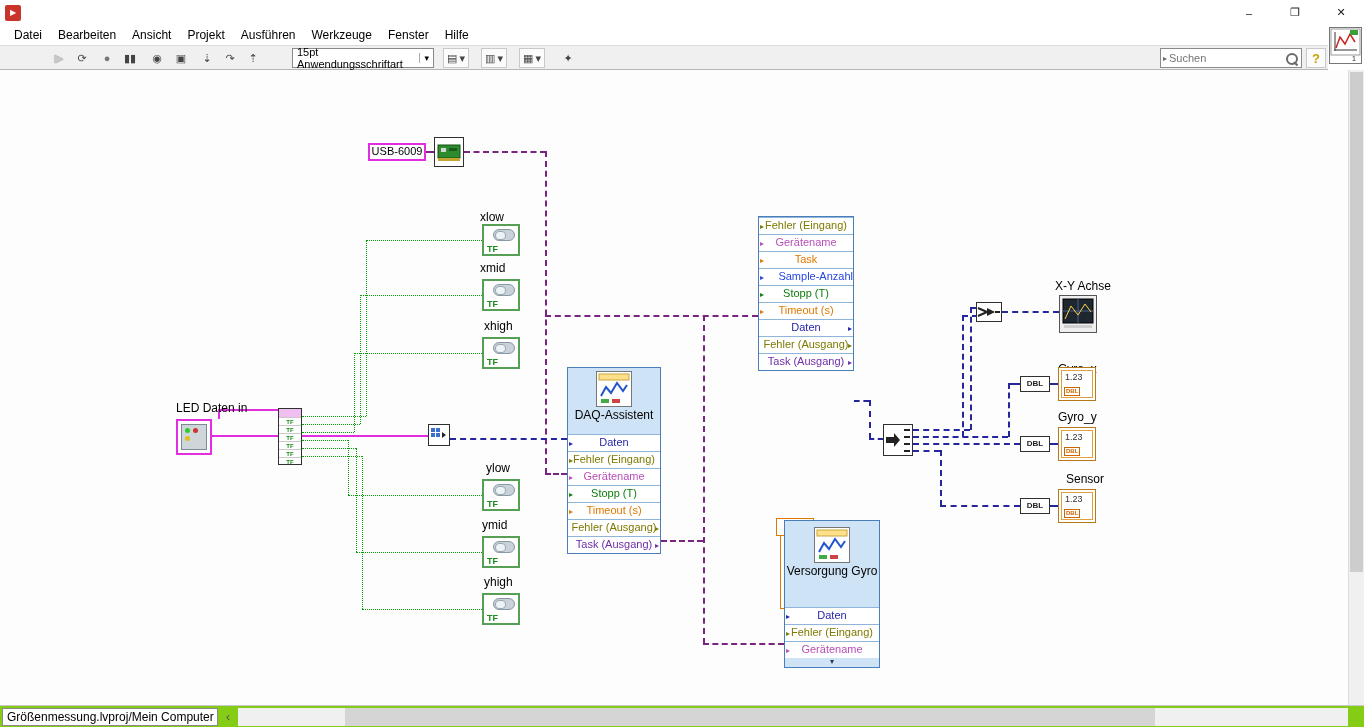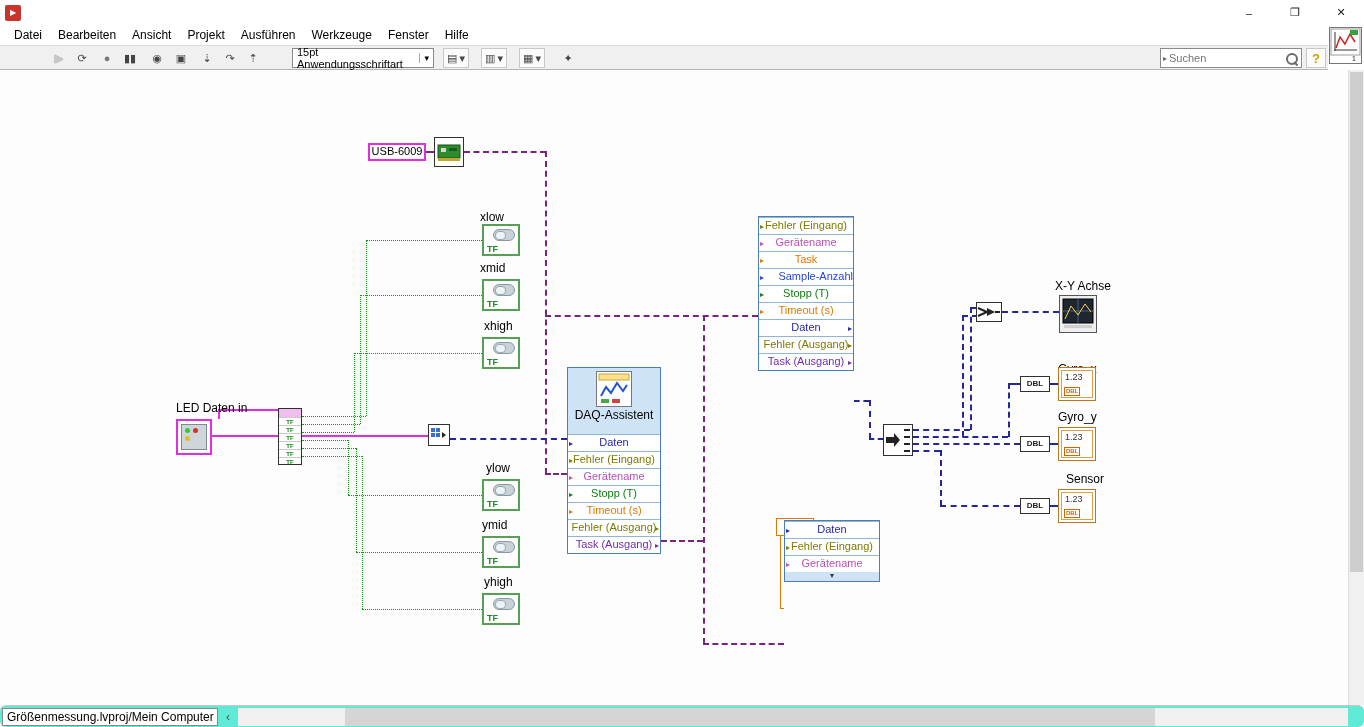--- a/index.html
+++ b/index.html
@@ -90,21 +90,21 @@
   
   .xy-ind { position:absolute; left:1059px; top:225px; width:38px; height:38px; border:1px solid #555; background:#efefef; padding:2px; }
   .num-ind { position:absolute; width:38px; height:34px; border:1px solid #b87818; background:#fff; padding:2px; }
   .num-ind .inner { width:100%; height:100%; border:1px solid #e0a040; position:relative; }
   .num-ind .val { position:absolute; top:1px; left:3px; font-size:9px; color:#333; }
   .num-ind .tag { position:absolute; bottom:1px; left:2px; font-size:6px; font-weight:bold; color:#cc6600; border:1px solid #cc6600; padding:0 1px; line-height:7px; background:#fff; }
 
   
   .vscroll { position:absolute; right:0; top:70px; width:16px; height:635px; background:#f0f0f0; border-left:1px solid #dcdcdc; }
   .vthumb { position:absolute; left:1px; top:2px; width:13px; height:500px; background:#cdcdcd; }
-  .hbar { position:absolute; left:0; bottom:0; width:100%; height:22px; background:#5eead4; border-top:1px solid #c8c8c8;border-radius:6px; }
+  .hbar { position:absolute; left:0; bottom:0; width:100%; height:22px; background:#84cc16; border-top:1px solid #c8c8c8; }
   .status-box { position:absolute; left:2px; top:2px; width:216px; height:18px; background:#fff; border:1px solid #8a8a8a; font-size:12px; line-height:16px; padding:0 4px; white-space:nowrap; overflow:hidden; }
   .hleft { position:absolute; left:220px; top:2px; width:16px; height:18px; display:flex; align-items:center; justify-content:center; font-size:12px; color:#555; }
   .htrack { position:absolute; left:238px; top:2px; width:1110px; height:18px; background:#f0f0f0; }
   .hthumb { position:absolute; left:107px; top:0; width:810px; height:18px; background:#d5d5d5; }
 </style>
 </head>
 <body>
 
 <div class="titlebar">
   <span class="app-icon">▶</span>
@@ -337,20 +337,31 @@
     <div class="xvi-row in" style="color: rgb(224, 120, 0);"><span class="arr"></span><span class="t">Timeout (s)</span></div>
     <div class="xvi-row out" style="color: rgb(38, 38, 170);"><span class="arr"></span><span class="t">Daten</span></div>
     <div class="xvi-row out" style="color: rgb(125, 122, 0);"><span class="arr"></span><span class="t">Fehler (Ausgang)</span></div>
     <div class="xvi-row out" style="color: rgb(111, 45, 168);"><span class="arr"></span><span class="t">Task (Ausgang)</span></div>
   </div>
 
   <div class="const numeric" style="left:776px;top:448px;width:38px;height:18px">
     <span>3,3</span>
   </div>
   <div class="xvi" style="left:784px;top:450px;width:96px">
+    <div class="xvi-head gyro-head">
+      <div class="xvi-icon">
+        <svg width="34" height="34" viewBox="0 0 34 34">
+          <rect x="2" y="2" width="30" height="6" fill="#ffe08a" stroke="#caa63c"></rect>
+          <polyline points="4,24 9,15 14,21 20,11 26,19 30,13" stroke="#2255cc" fill="none" stroke-width="2"></polyline>
+          <rect x="4" y="27" width="8" height="4" fill="#44aa44"></rect>
+          <rect x="15" y="27" width="8" height="4" fill="#cc4444"></rect>
+        </svg>
+      </div>
+      <div class="xvi-title">Versorgung Gyro</div>
+    </div>
     <div class="xvi-row in" style="color: rgb(38, 38, 170);"><span class="arr"></span><span class="t">Daten</span></div>
     <div class="xvi-row in" style="color: rgb(125, 122, 0);"><span class="arr"></span><span class="t">Fehler (Eingang)</span></div>
     <div class="xvi-row in" style="color: rgb(184, 79, 184);"><span class="arr"></span><span class="t">Gerätename</span></div>
     <div class="xvi-foot">▾</div>
   </div>
 
   <div class="fnode" style="left:883px;top:354px;width:30px;height:32px">
     <svg width="28" height="30" viewBox="0 0 28 30">
       <polygon points="2,12 10,12 10,8 16,15 10,22 10,18 2,18" fill="#222"></polygon>
       <rect x="20" y="4" width="6" height="2" fill="#222"></rect>

